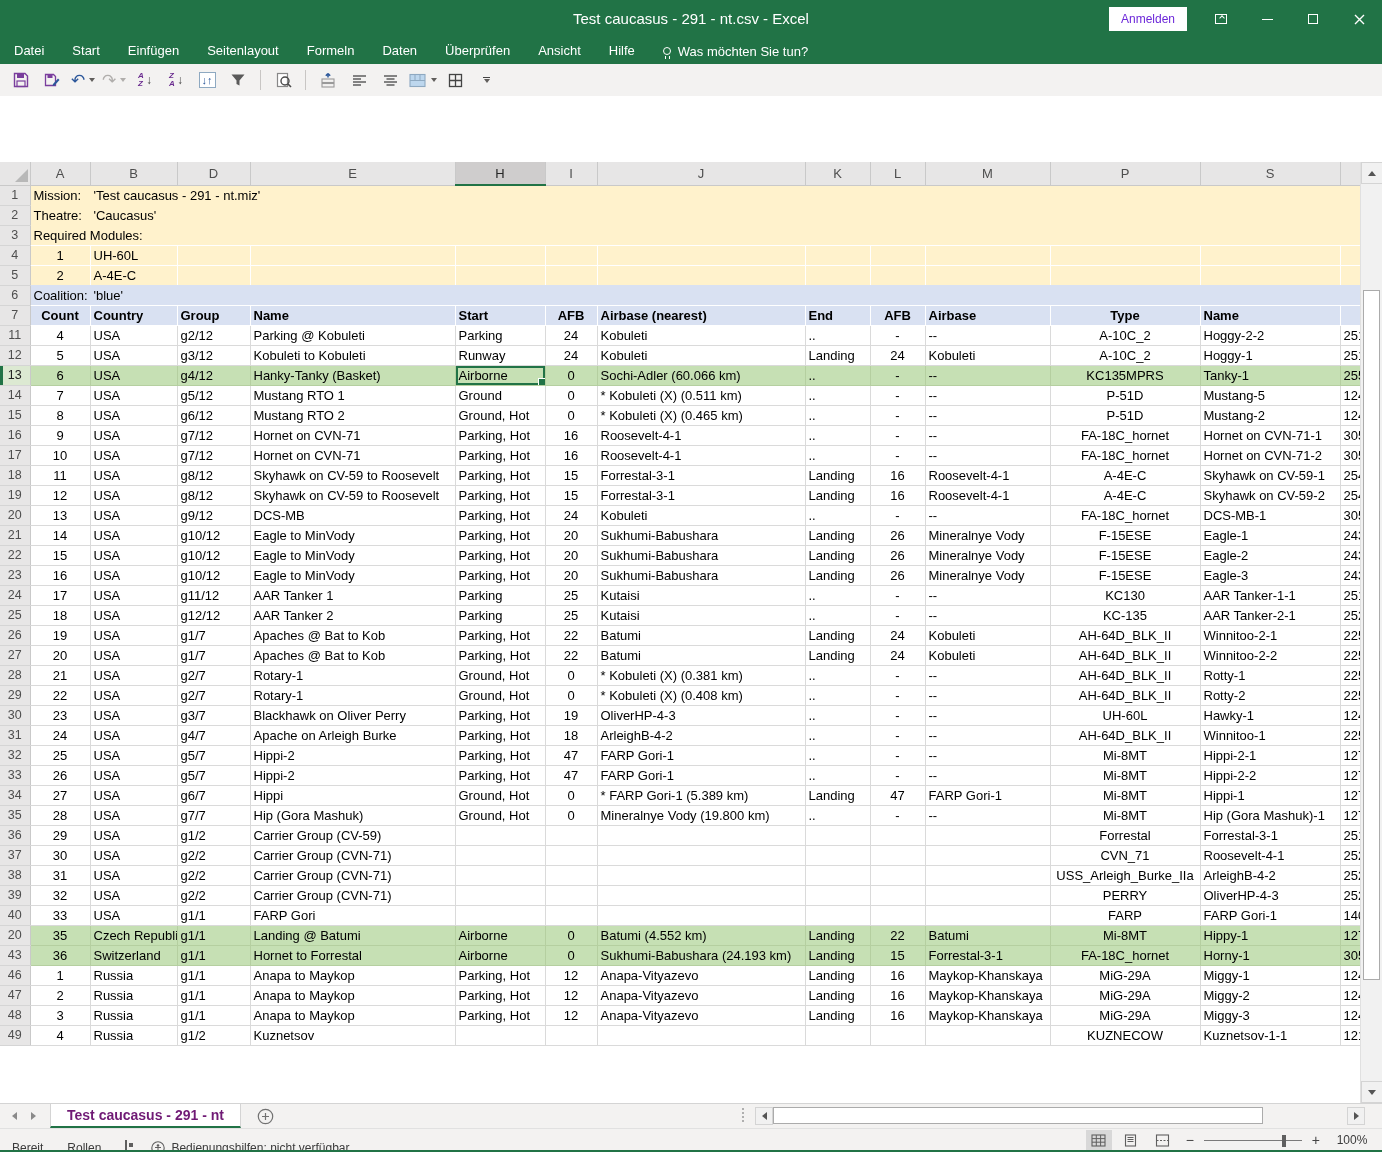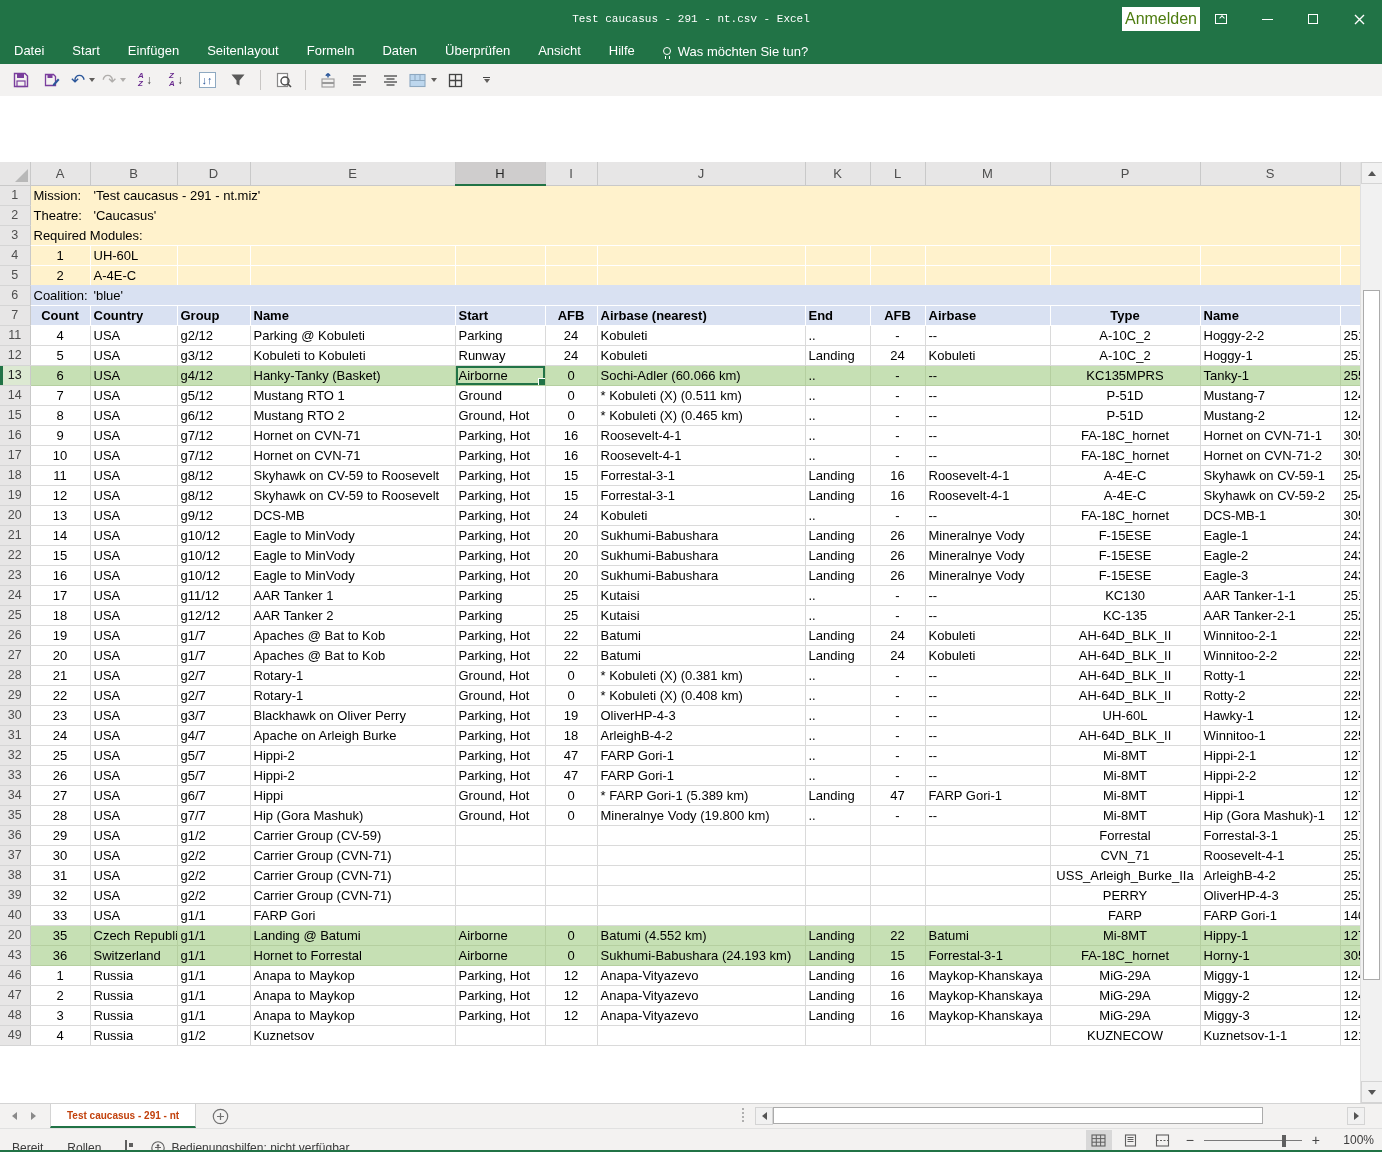--- a/index.html
+++ b/index.html
@@ -3,23 +3,23 @@
 <meta charset="utf-8">
 <style>
   * { box-sizing: border-box; margin: 0; padding: 0; }
   html,body { width:1382px; height:1152px; overflow:hidden; background:#fff;
     font-family:"Liberation Sans", sans-serif; }
   #app { position:relative; width:1382px; height:1152px; }
 
   
   .titlebar { position:absolute; top:0; left:0; width:100%; height:38px; background:#217346; }
   .title { position:absolute; top:0; left:0; width:100%; height:38px; line-height:38px;
-    text-align:center; color:#fff; font-size:11px;font-family:Liberation Mono, monospace; }
-  .signin { position:absolute; top:7px; right:182px; width:78px; height:24px; background:#fff;
-    color:#4d7c0f; font-size:16px; text-align:center; line-height:24px; cursor:default; }
+    text-align:center; color:#fff; font-size:15px; }
+  .signin { position:absolute; top:7px; right:195px; width:78px; height:24px; background:#fff;
+    color:#6d28d9; font-size:12px; text-align:center; line-height:24px; cursor:default; }
   .wbtns { position:absolute; top:0; right:0; height:38px; display:flex; align-items:center; }
   .wbtn { width:46px; height:38px; display:flex; align-items:center; justify-content:center; }
   .ic-min { width:11px; border-bottom:1.5px solid #fff; height:1px; }
   .ic-max { width:10px; height:10px; border:1.5px solid #fff; }
   .ic-ribopt { width:12px; height:10px; border:1.2px solid #fff; position:relative; }
   .ic-ribopt::after { content:""; position:absolute; left:3.5px; top:1px; width:3px; height:3px;
     border-left:1.2px solid #fff; border-top:1.2px solid #fff; transform:rotate(45deg); }
 
   
   .menubar { position:absolute; top:38px; left:0; width:100%; height:26px; background:#217346;
@@ -112,42 +112,42 @@
     border-left:5px solid #555; }
   .vs-thumb { position:absolute; left:2px; top:128px; width:17px; height:690px; background:#fff;
     border:1px solid #ABABAB; }
 
   
   .tabbar { position:absolute; top:1103px; left:0; width:100%; height:25px; background:#F3F2F1;
     border-top:1px solid #D4D4D4; display:flex; align-items:stretch; }
   .tab-nav { display:flex; align-items:center; gap:14px; padding:0 14px 0 12px; }
   .tab-nav .tri-left, .tab-nav .tri-right { border-right-color:#8A8A8A; border-left-color:#8A8A8A; }
   .sheettab { background:#fff; border-left:1px solid #D4D4D4; border-right:1px solid #D4D4D4;
-    border-bottom:2px solid #217346; color:#c2410c; font-weight:bold; font-size:10px;
+    border-bottom:2px solid #217346; color:#701a75; font-weight:bold; font-size:14px;
     display:flex; align-items:center; padding:0 16px; }
   .newsheet { display:flex; align-items:center; padding:0 16px; }
   .hscroll { position:absolute; left:755px; top:1106px; width:610px; height:19px; display:flex;
     align-items:center; }
   .hs-btn { width:18px; height:18px; display:flex; align-items:center; justify-content:center;
     border:1px solid #D4D4D4; background:#F1F1F1; }
   .hs-thumb { width:490px; height:17px; background:#fff; border:1px solid #ABABAB; }
   .hs-track { flex:1; height:17px; }
   .drag-dots { position:absolute; left:742px; top:1108px; height:14px; border-left:2px dotted #AFAFAF; }
 
   
   .statusbar { position:absolute; top:1128px; left:0; width:100%; height:38px; background:#F3F2F1;
     border-top:1px solid #E1E1E1; display:flex; align-items:center; font-size:12px; color:#3B3B3B; }
   .sb-item { padding:0 12px; }
   .sb-right { position:absolute; right:8px; top:0; height:22px; display:flex; align-items:center; gap:6px; }
   .viewbtn { width:26px; height:20px; display:flex; align-items:center; justify-content:center; }
   .viewbtn.active { background:#D8D8D8; }
   .zoomline { width:98px; border-top:1.4px solid #7A7A7A; position:relative; }
   .zoomthumb { position:absolute; left:78px; top:-6px; width:4px; height:12px; background:#5F5F5F; }
   .zsign { font-size:14px; color:#444; padding:0 4px; }
-  .zoomtext { width:44px; text-align:right; }
+  .zoomtext { width:44px; text-align:center; }
   .ic-macro { width:13px; height:11px; border:1.3px solid #5F5F5F; position:relative; }
   .ic-macro::after { content:""; position:absolute; left:3px; top:2px; width:4px; height:4px;
     background:#5F5F5F; }
   .greenstrip { position:absolute; top:1150px; left:0; width:100%; height:2px; background:#217346; }
   svg { display:block; }
 </style>
 </head>
 <body>
 
 <div id="app">
@@ -486,21 +486,21 @@
             <td class="l">USA</td>
             <td class="r">g5/12</td>
             <td class="l">Mustang RTO 1</td>
             <td class="l">Ground</td>
             <td class="c">0</td>
             <td class="l">* Kobuleti (X) (0.511 km)</td>
             <td class="l">..</td>
             <td class="c">-</td>
             <td class="l">--</td>
             <td class="c">P-51D</td>
-            <td class="l">Mustang-7</td>
+            <td class="l">Mustang-5</td>
             <td class="l">124</td>
           </tr>
           <tr>
             <th>15</th>
             <td class="c">8</td>
             <td class="l">USA</td>
             <td class="r">g6/12</td>
             <td class="l">Mustang RTO 2</td>
             <td class="l">Ground, Hot</td>
             <td class="c">0</td>

